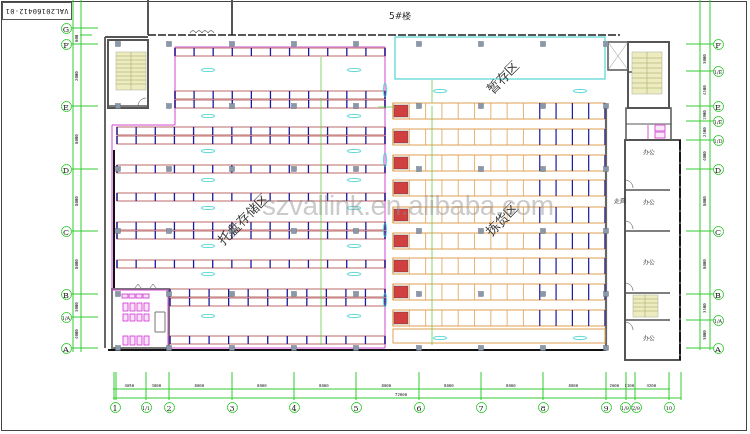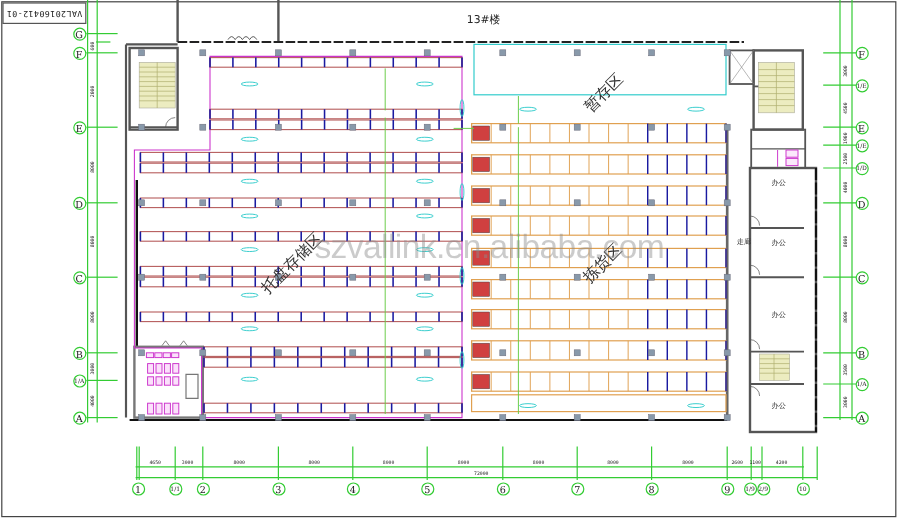--- a/index.html
+++ b/index.html
@@ -13,21 +13,21 @@
   .watermark{position:absolute;left:262px;top:190px;font-size:28px;color:rgba(140,140,140,0.45);white-space:nowrap;font-family:"Liberation Sans",sans-serif;letter-spacing:-0.5px;}
   .axis-bubble{position:absolute;width:11px;height:11px;border:1px solid #3c3;border-radius:50%;font-size:8px;line-height:11px;text-align:center;color:#222;background:#fff;font-family:"DejaVu Serif",serif;box-sizing:border-box;}
   .dim{position:absolute;font-size:4px;color:#222;font-family:"DejaVu Sans Mono",monospace;}
   .dimv{position:absolute;font-size:4px;color:#222;font-family:"DejaVu Sans Mono",monospace;transform:rotate(-90deg);transform-origin:left top;}
 </style>
 </head>
 <body>
 
 <div class="frame"></div>
 <div class="title-box">VAL20160412-01</div>
-<div class="bldg-label">13#楼</div>
+<div class="bldg-label">5#楼</div>
 
 <svg width="750" height="434" viewBox="0 0 750 434">
 
   <g stroke="#33cc33" stroke-width="1" fill="none">
 
     <line x1="73" y1="0" x2="73" y2="352"></line>
     <line x1="81" y1="0" x2="81" y2="352"></line>
 
     <line x1="700" y1="0" x2="700" y2="350"></line>
     <line x1="710" y1="0" x2="710" y2="350"></line>

